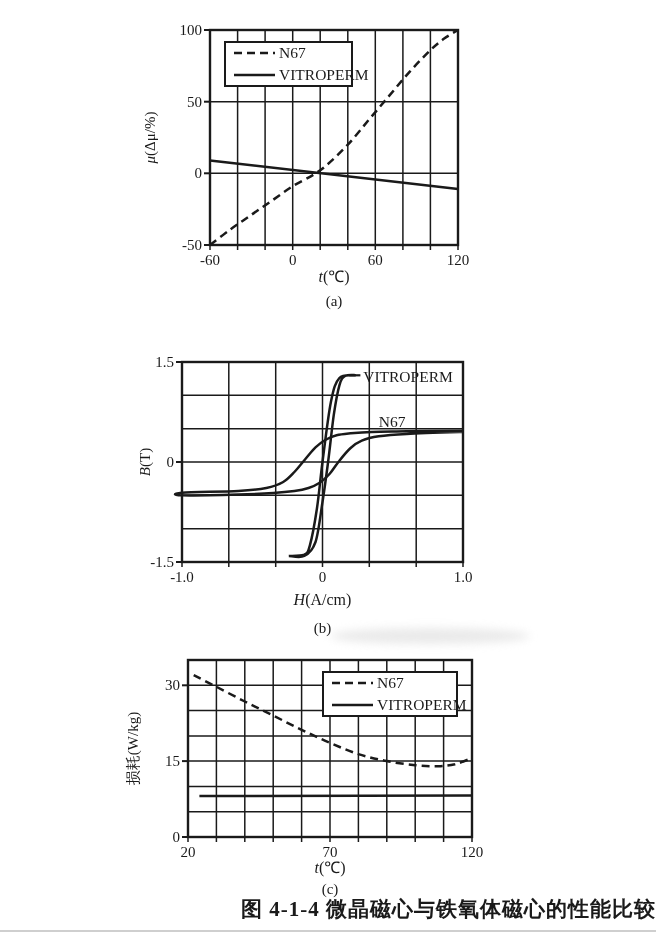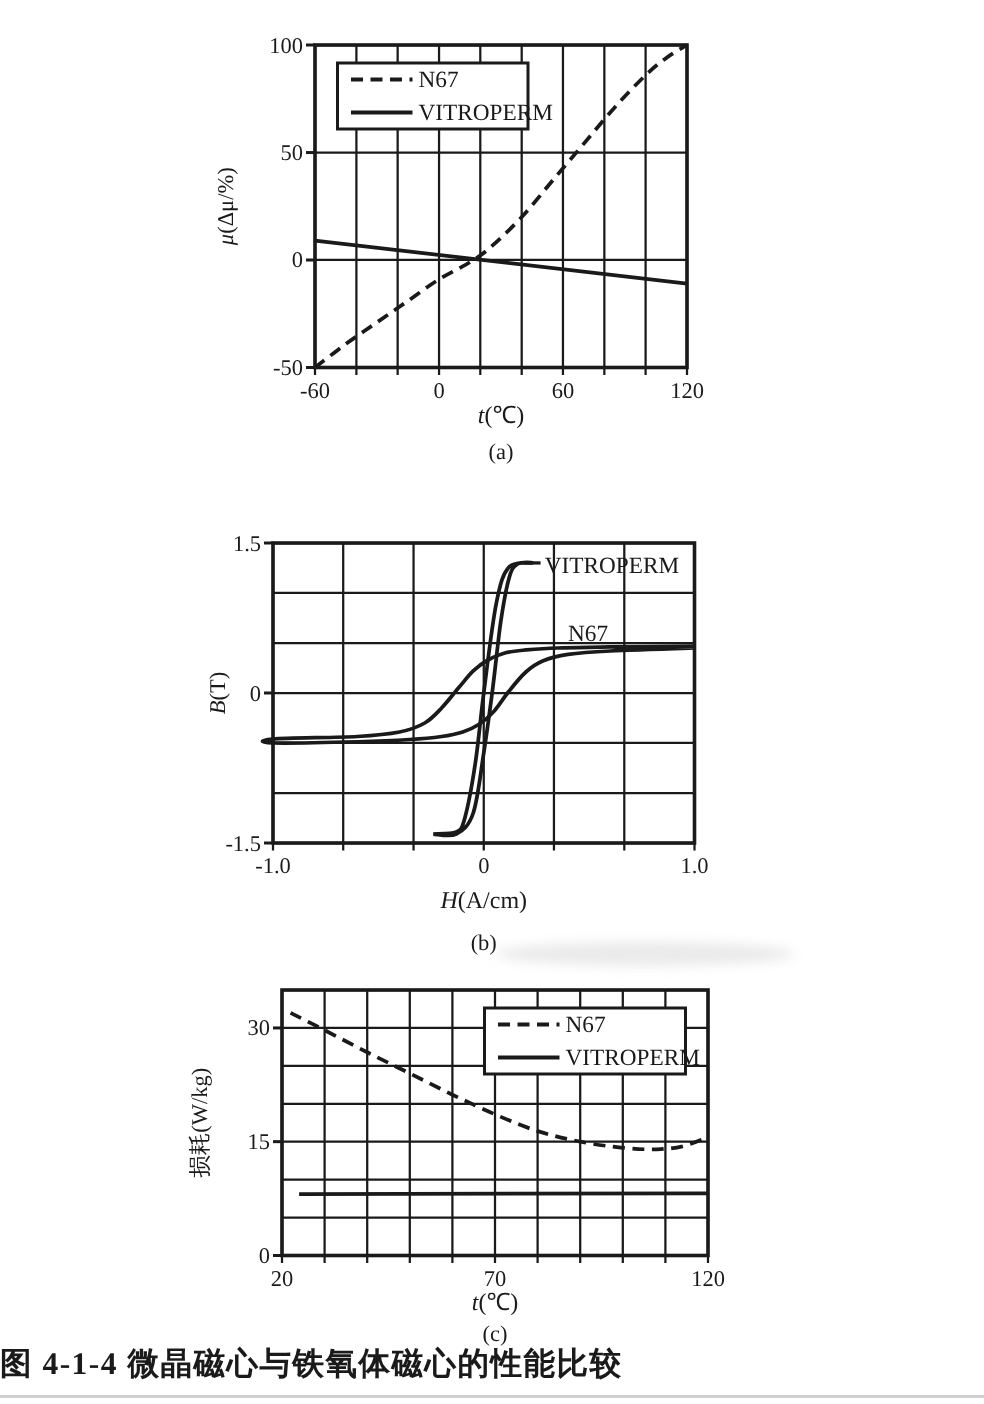--- a/index.html
+++ b/index.html
@@ -9,21 +9,21 @@
   }
   .chart-svg{position:absolute;left:0;}
   #svg-a{top:0;}
   #svg-b{top:315px;}
   #svg-c{top:640px;}
   .scan-smudge{
     position:absolute;left:330px;top:628px;width:200px;height:16px;
     background:#d9d9d9;border-radius:50%;filter:blur(4px);opacity:.55;
   }
   .caption{
-    position:absolute;left:0;top:895px;width:656px;text-align:left;
+    position:absolute;left:0;top:895px;width:656px;text-align:right;
     font-size:21px;font-weight:bold;letter-spacing:1px;
   }
   .page-rule{
     position:absolute;left:0;top:930px;width:656px;height:2px;background:#cfcfcf;
   }
   svg text{fill:#1a1a1a;font-family:"Liberation Serif", serif;}
 </style>
 </head>
 <body>
 

